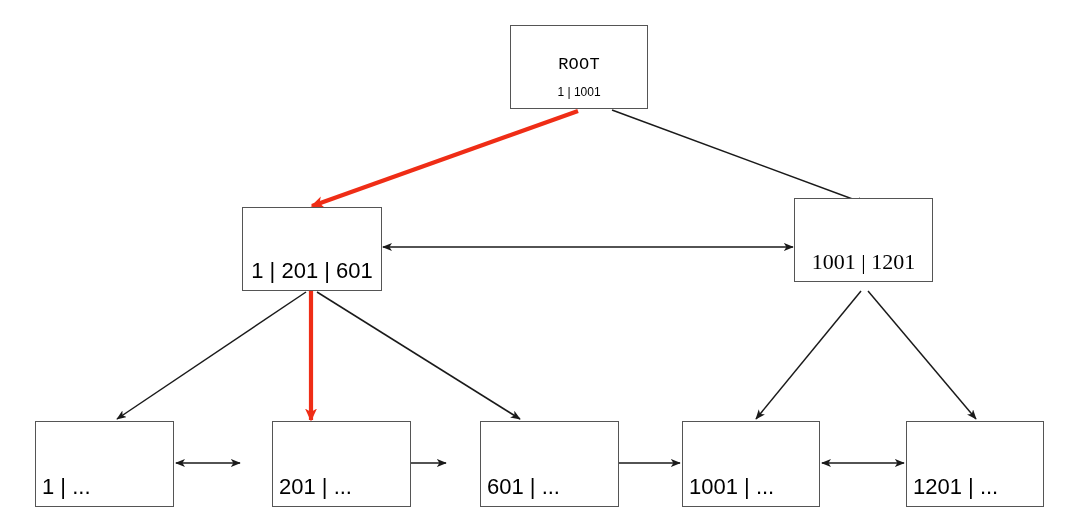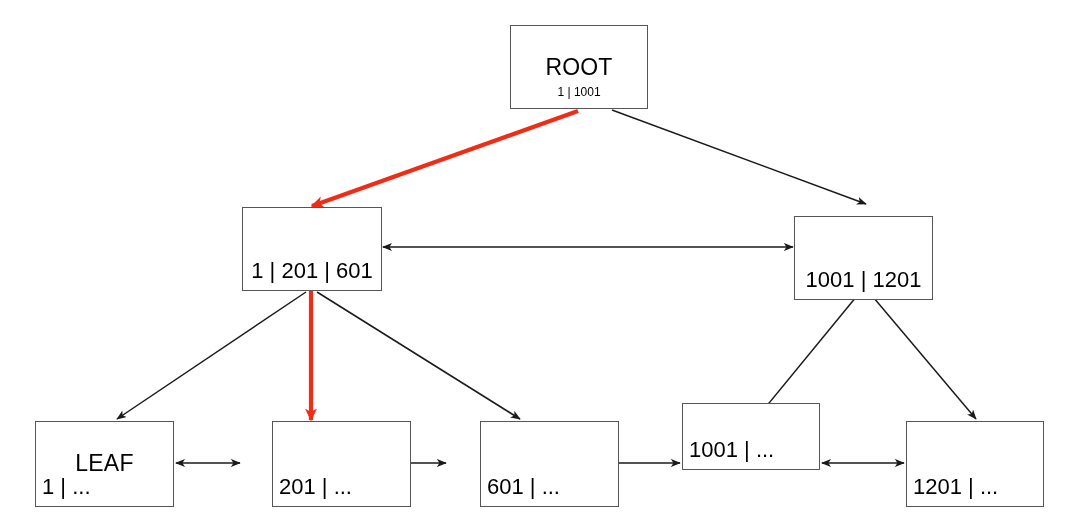--- a/index.html
+++ b/index.html
@@ -30,24 +30,25 @@
     background: #ffffff;
     border: 1.6px solid #555555;
     z-index: 3;
   }
   .node-title {
     position: absolute;
     left: 0;
     right: 0;
     top: 30px;
     text-align: center;
-    font-size: 23px;
+    font-size: 17px;
     color: #000000;
     line-height: 1;
     letter-spacing: 0.2px;
+    font-family: Liberation Mono, monospace;
   }
   .node-keys {
     position: absolute;
     left: 0;
     right: 0;
     bottom: 7px;
     font-size: 22px;
     color: #000000;
     line-height: 1.1;
     white-space: nowrap;
@@ -104,38 +105,37 @@
 
   <div class="node root" style="left:510px; top:25px; width:138px; height:84px;">
     <div class="node-title">ROOT</div>
     <div class="node-keys keys-center">1 | 1001</div>
   </div>
 
   <div class="node" style="left:242px; top:207px; width:140px; height:84px;">
     <div class="node-keys keys-center">1 | 201 | 601</div>
   </div>
 
-  <div class="node" style="left:794px; top:216px; width:139px; height:84px;">
+  <div class="node" style="left:794px; top:198px; width:139px; height:84px;font-family:Liberation Serif, serif;">
     <div class="node-keys keys-center">1001 | 1201</div>
   </div>
 
   <div class="node" style="left:35px; top:421px; width:139px; height:86px;">
-    <div class="node-title">LEAF</div>
     <div class="node-keys keys-left">1 | ...</div>
   </div>
 
   <div class="node" style="left:242px; top:421px; width:139px; height:86px;margin-left:30px;">
     <div class="node-keys keys-left">201 | ...</div>
   </div>
 
   <div class="node" style="left:448px; top:421px; width:139px; height:86px;margin-left:32px;">
     <div class="node-keys keys-left">601 | ...</div>
   </div>
 
-  <div class="node" style="left:682px; top:403px; width:138px; height:67px;padding-left:41px;">
+  <div class="node" style="left:682px; top:421px; width:138px; height:86px;padding-left:41px;">
     <div class="node-keys keys-left">1001 | ...</div>
   </div>
 
   <div class="node" style="left:906px; top:421px; width:138px; height:86px;">
     <div class="node-keys keys-left">1201 | ...</div>
   </div>
 
 </div>
 
 </body></html>

